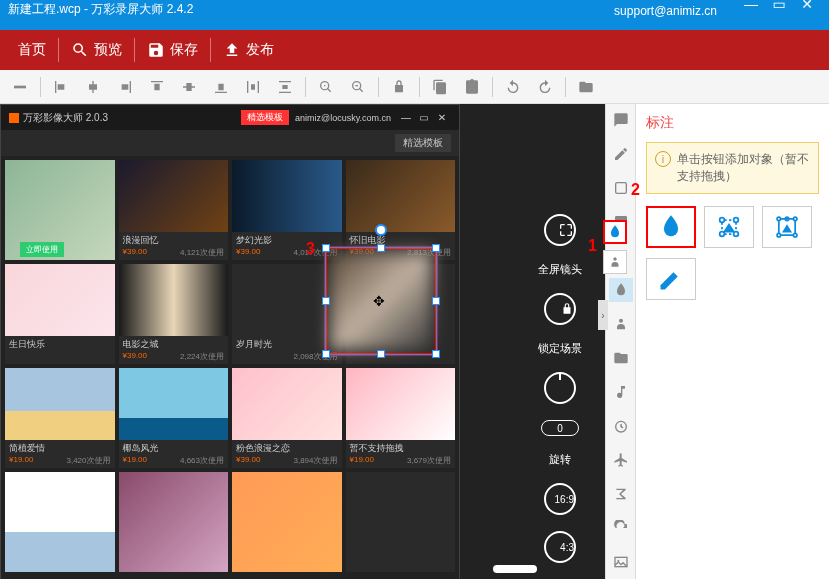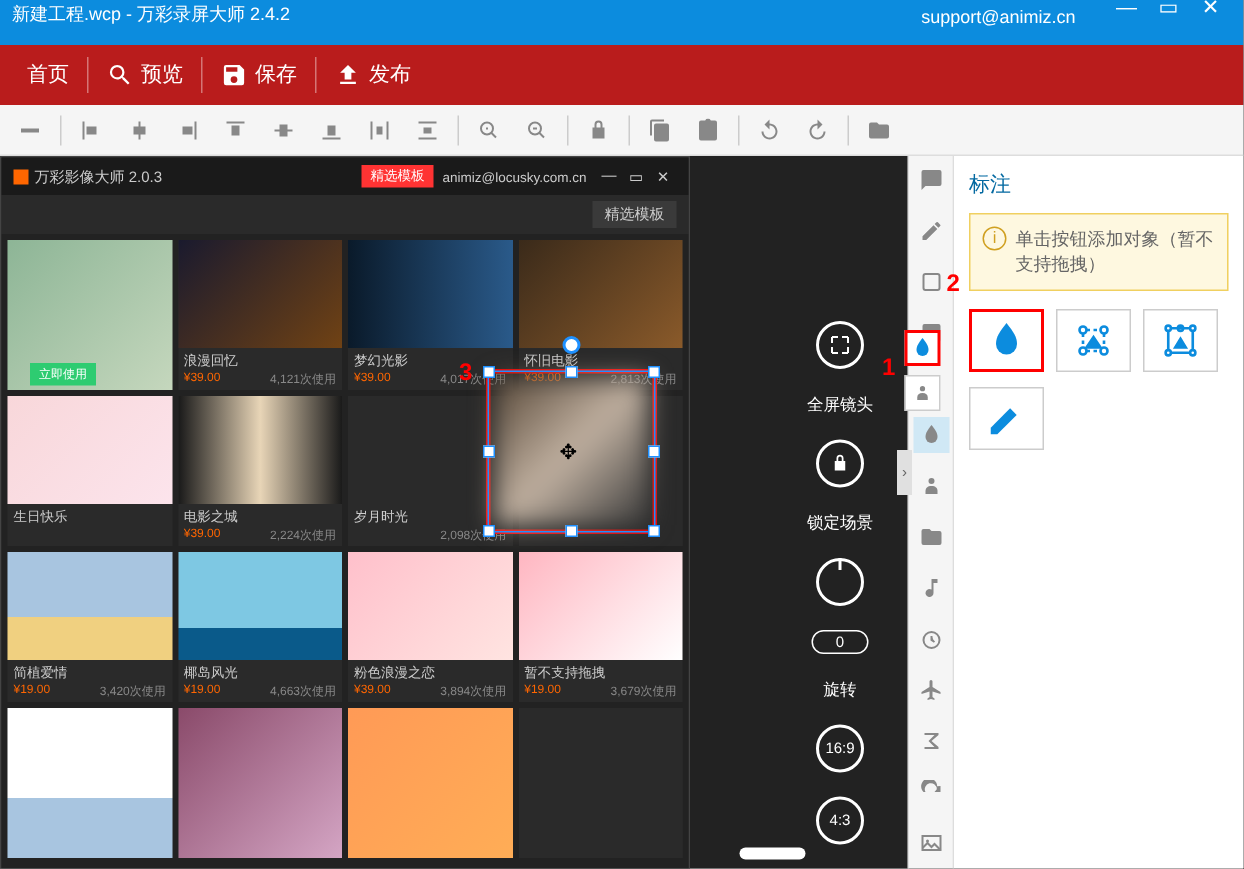--- a/index.html
+++ b/index.html
@@ -40,29 +40,29 @@
 .handle{position:absolute;width:8px;height:8px;background:#fff;border:1px solid #1e90ff}
 .handle.tl{top:-4px;left:-4px}.handle.tm{top:-4px;left:50%;margin-left:-4px}.handle.tr{top:-4px;right:-4px}
 .handle.ml{top:50%;left:-4px;margin-top:-4px}.handle.mr{top:50%;right:-4px;margin-top:-4px}
 .handle.bl{bottom:-4px;left:-4px}.handle.bm{bottom:-4px;left:50%;margin-left:-4px}.handle.br{bottom:-4px;right:-4px}
 .rot{position:absolute;top:-24px;left:50%;margin-left:-6px;width:12px;height:12px;border:2px solid #1e90ff;border-radius:50%;background:#fff}
 .blurbox{position:absolute;inset:3px;background:linear-gradient(135deg,#5a4a3a,#c0b0a0,#3a3a3a);filter:blur(8px)}
 .move-cur{position:absolute;top:50%;left:50%;margin:-8px 0 0 -8px;color:#000;font-size:14px}
 .label-red{position:absolute;color:#ff0000;font-size:16px;font-weight:bold;z-index:20}
 .lbl3{left:306px;top:136px}
 .cam-controls{position:absolute;right:20px;top:110px;width:50px;display:flex;flex-direction:column;align-items:center;gap:16px;color:#fff}
-.cam-btn{width:32px;height:32px;border:2px solid #fff;border-radius:50%;display:flex;align-items:center;justify-content:center;cursor:pointer}
+.cam-btn{width:32px;height:32px;border:2px solid #fff;border-radius:50%;display:flex;align-items:center;justify-content:flex-end;cursor:pointer}
 .cam-lbl{font-size:11px;color:#fff;text-align:center}
 .rot-box{width:38px;height:16px;border:1px solid #fff;border-radius:8px;font-size:10px;display:flex;align-items:center;justify-content:center}
 .sidebar1{width:30px;background:#f5f5f5;border-left:1px solid #ddd;display:flex;flex-direction:column;align-items:center;padding:4px 0;gap:10px}
 .sidebar1 .sb{width:24px;height:24px;display:flex;align-items:center;justify-content:center;cursor:pointer}
 .sidebar1 .sb.active{background:#d0e8f5}
 .sidebar1 svg{width:16px;height:16px;fill:#888}
 .panel{width:194px;background:#fff;border-left:1px solid #ddd;padding:10px}
-.panel-title{color:#0369a1;font-size:14px;margin-bottom:10px}
+.panel-title{color:#ef4444;font-size:14px;margin-bottom:10px}
 .hint{background:#fef8e0;border:1px solid #f0d060;padding:8px;font-size:12px;color:#666;display:flex;align-items:flex-start;gap:6px;margin-bottom:12px}
 .hint-icon{width:16px;height:16px;border:1.5px solid #d0a020;border-radius:50%;display:flex;align-items:center;justify-content:center;font-size:11px;color:#d0a020;flex-shrink:0}
 .tool-row{display:flex;gap:8px;margin-bottom:10px}
 .toolbtn{width:50px;height:42px;border:1px solid #ccc;display:flex;align-items:center;justify-content:center;cursor:pointer;background:#fff}
 .toolbtn.hl{border:2px solid #ff0000}
 .toolbtn svg{width:28px;height:28px}
 .mini-tools{position:absolute;left:603px;top:220px;display:flex;flex-direction:column;gap:6px}
 .minibtn{width:24px;height:24px;border:1px solid #ccc;background:#fff;display:flex;align-items:center;justify-content:center;cursor:pointer}
 .minibtn.hl{border:2px solid #ff0000}
 .expand-arrow{position:absolute;left:598px;top:300px;width:10px;height:30px;background:#e0e0e0;display:flex;align-items:center;justify-content:center;cursor:pointer;font-size:10px;color:#666}

